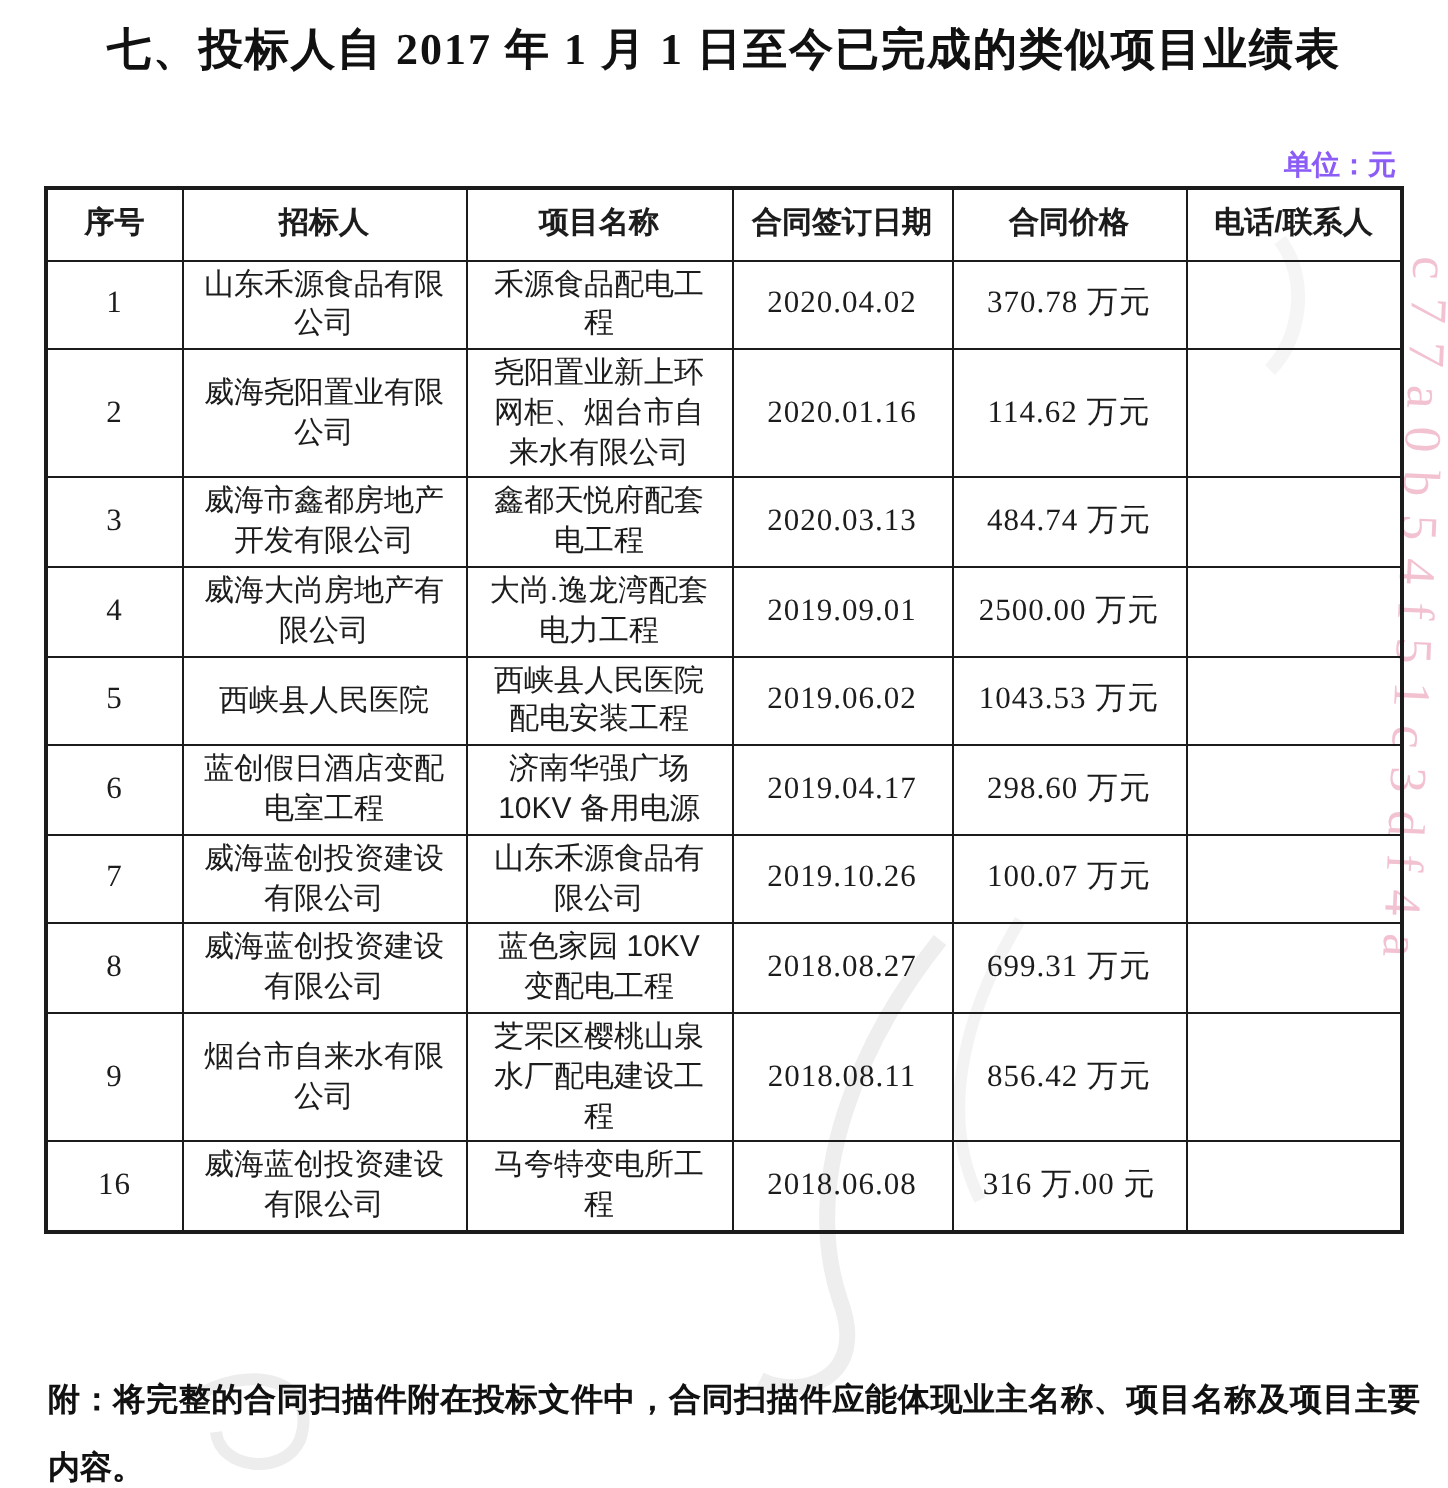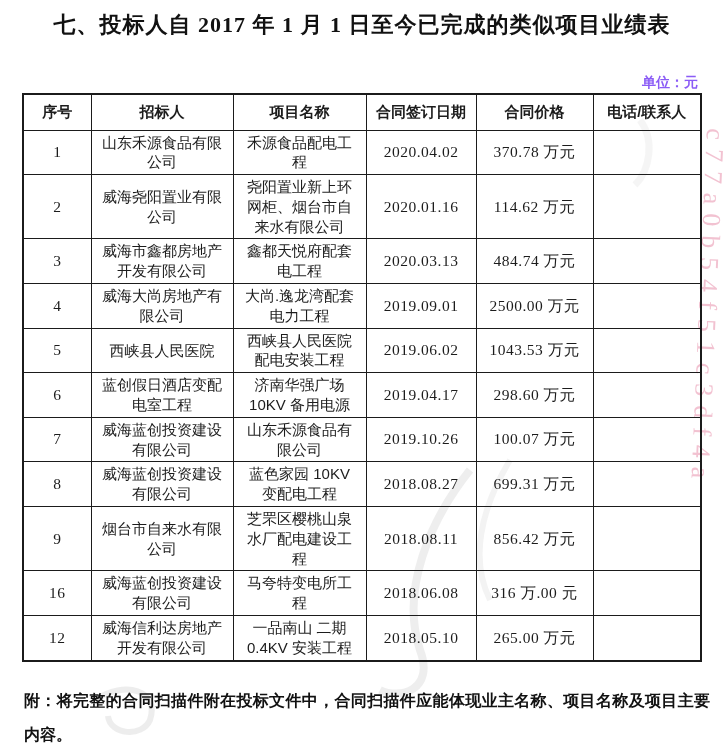--- a/index.html
+++ b/index.html
@@ -178,24 +178,16 @@
       <td class="c-contact"></td>
     </tr>
     <tr>
       <td class="c-no">16</td>
       <td class="c-tenderer">威海蓝创投资建设有限公司</td>
       <td class="c-project">马夸特变电所工程</td>
       <td class="c-date">2018.06.08</td>
       <td class="c-price">316 万.00 元</td>
       <td class="c-contact"></td>
     </tr>
-    <tr>
-      <td class="c-no">12</td>
-      <td class="c-tenderer">威海信利达房地产开发有限公司</td>
-      <td class="c-project">一品南山 二期 0.4KV 安装工程</td>
-      <td class="c-date">2018.05.10</td>
-      <td class="c-price">265.00 万元</td>
-      <td class="c-contact"></td>
-    </tr>
   </tbody>
 </table>
 
 <div class="note">附：将完整的合同扫描件附在投标文件中，合同扫描件应能体现业主名称、项目名称及项目主要内容。</div>
 
 </body></html>

